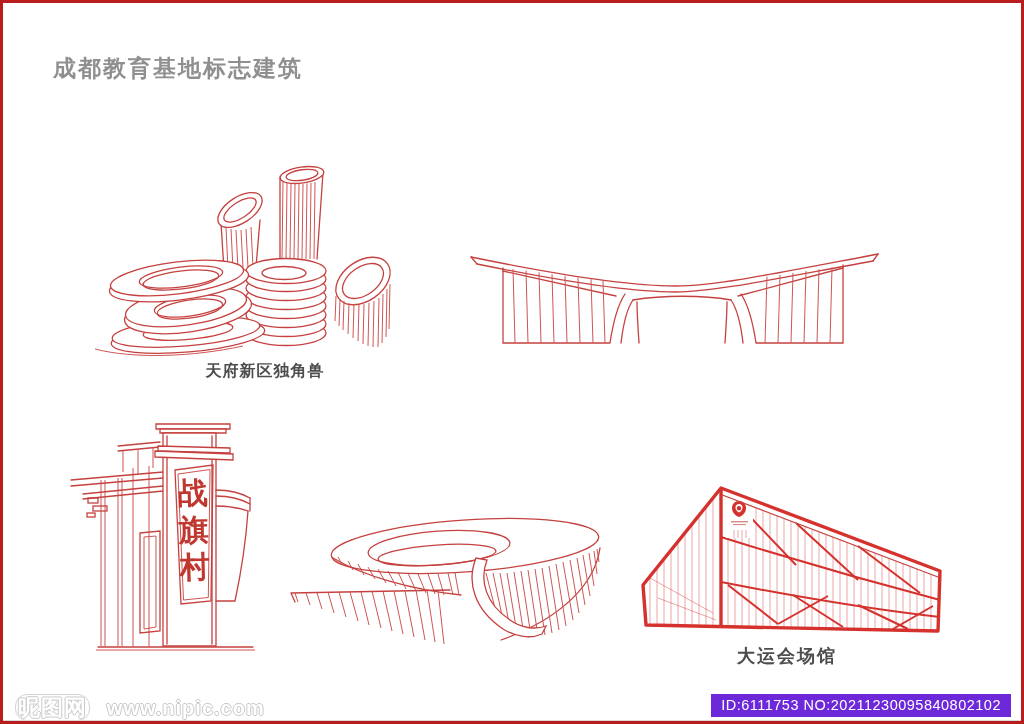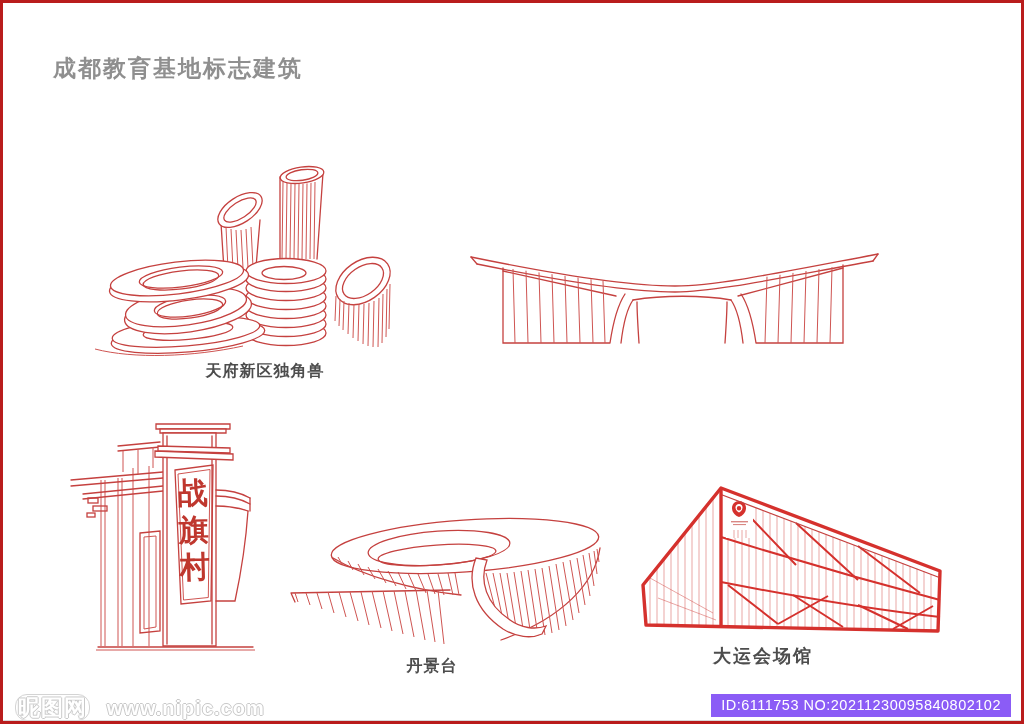--- a/index.html
+++ b/index.html
@@ -20,21 +20,21 @@
   .med{stroke:#d5312d;fill:none;stroke-width:2;}
   .vthin{stroke:#d0433f;fill:none;stroke-width:.8;opacity:.6;}
   .calli{fill:#bf372e;font-family:"Liberation Serif",serif;font-weight:bold;font-size:30px;}
   
   .wm-left{position:absolute;left:12px;top:690px;white-space:nowrap;color:#fff;
            font-weight:bold;font-size:21px;letter-spacing:1px;
            text-shadow:-1px 0 #c9c9c9,1px 0 #c9c9c9,0 -1px #c9c9c9,0 1px #c9c9c9;}
   .wm-left .site{border:1px solid #d4d4d4;border-radius:12px;padding:0 2px;margin-right:10px;
                  font-size:22px;}
   .wm-left .url{font-size:20px;}
-  .wm-badge{position:absolute;right:10px;top:691px;background:#8b5cf6;color:#fff;
+  .wm-badge{position:absolute;right:10px;top:691px;background:#6d28d9;color:#fff;
             font-size:14.5px;padding:3px 10px 4px 10px;letter-spacing:.5px;}
   .bottom-rule{position:absolute;left:0;right:0;top:717px;height:1px;background:#d8d8d8;}
 </style>
 </head>
 <body>
 
 <div class="page">
 
   <h1 class="title">成都教育基地标志建筑</h1>
 
@@ -164,21 +164,20 @@
     </g>
     <g>
       <ellipse class="ln" cx="182" cy="48" rx="134" ry="26" transform="rotate(-4 182 48)"></ellipse>
       <ellipse class="ln" cx="156" cy="50" rx="71" ry="17" transform="rotate(-4 156 50)"></ellipse>
       <ellipse class="ln" cx="154" cy="57" rx="59" ry="10" transform="rotate(-4 154 57)"></ellipse>
     </g>
     <g>
       <path class="lnw" d="M193,60 C183,85 192,112 220,131 C233,139 248,141 259,136 L263,128 C252,132 238,130 227,122 C203,106 196,83 204,62 Z"></path>
     </g>
   </svg>
-  <div class="bl" style="left:329px;top:653px">丹景台</div>
 
   <svg class="fig" style="left:635px;top:475px" width="320" height="165" viewBox="0 0 320 165">
 
     <path class="vthin" d="M90,19.2 L90,149.1 M97,21.8 L97,149.3 M104,24.5 L104,149.4 M111,27.1 L111,149.5 M118,29.8 L118,149.6 M125,32.4 L125,149.8 M132,35.1 L132,149.9 M139,37.7 L139,150 M146,40.4 L146,150.1 M153,43 L153,150.3 M160,45.7 L160,150.4 M167,48.3 L167,150.5 M174,51 L174,150.6 M181,53.6 L181,150.8 M188,56.3 L188,150.9 M195,58.9 L195,151 M202,61.6 L202,151.1 M209,64.2 L209,151.3 M216,66.9 L216,151.4 M223,69.5 L223,151.5 M230,72.2 L230,151.6 M237,74.8 L237,151.8 M244,77.5 L244,151.9 M251,80.1 L251,152 M258,82.8 L258,152.1 M265,85.4 L265,152.3 M272,88.1 L272,152.4 M279,90.7 L279,152.5 M286,93.4 L286,152.6 M293,96 L293,152.8"></path>
 
     <path class="vthin" d="M12,98.3 L12,147.1 M19,89.6 L19,147.3 M26,80.9 L26,147.5 M33,72.2 L33,147.7 M40,63.5 L40,147.9 M47,54.8 L47,148.1 M54,46.1 L54,148.2 M61,37.4 L61,148.4 M68,28.7 L68,148.6 M75,20 L75,148.8"></path>
     <path class="vthin" d="M12,100 L75,135 M20,120 L78,142"></path>
 
     <g>
       <path class="med" d="M83,59 C160,83 230,103 302,122"></path>
@@ -197,21 +196,21 @@
       <rect x="95" y="46" width="13" height="1.1" fill="#d98884"></rect>
       <path class="vthin" d="M96,52 L96,60 M100,52 L100,60 M104,52 L104,60 M108,52 L108,60"></path>
     </g>
 
     <g>
       <path class="ln" d="M83,16.5 L300,99"></path>
       <path class="bold" d="M83,10 L302,93 L300,153 L8,147 L5,107 Z"></path>
       <path class="bold" d="M83,10 L83,149"></path>
     </g>
   </svg>
-  <div class="bl bl-big" style="left:660px;top:641px">大运会场馆</div>
+  <div class="bl bl-big" style="left:684px;top:641px">大运会场馆</div>
 
   <div class="wm-left">
     <span class="site">昵图网</span>
     <span class="url">www.nipic.com</span>
   </div>
   <div class="wm-badge">ID:6111753 NO:20211230095840802102</div>
   <div class="bottom-rule"></div>
 
 </div>
 

